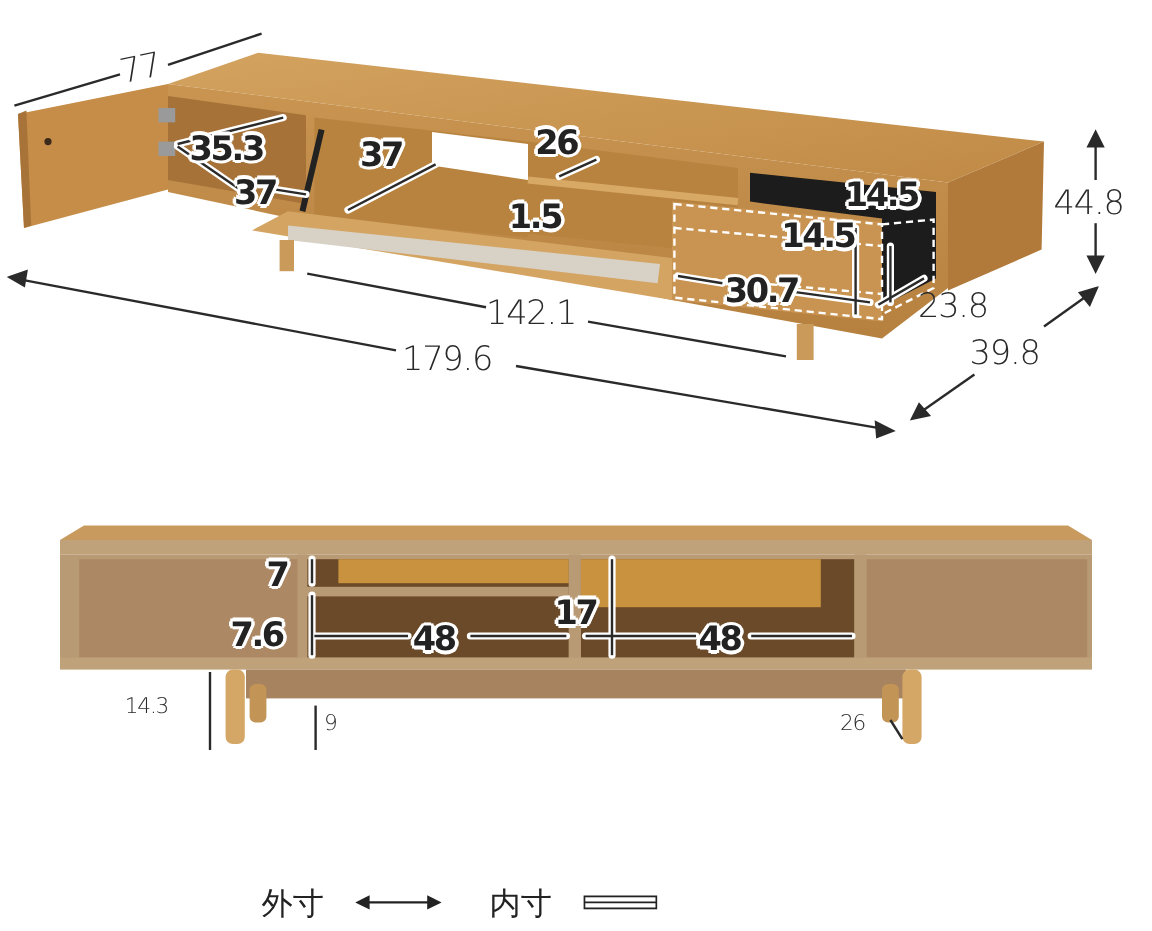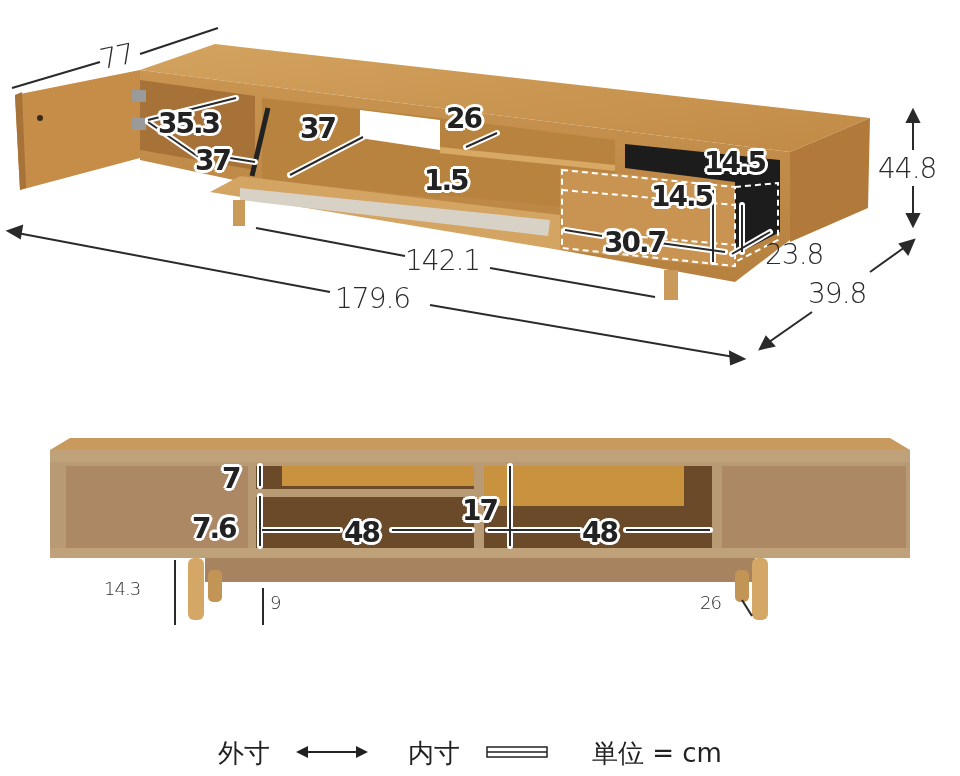--- a/index.html
+++ b/index.html
@@ -209,14 +209,13 @@
   <svg style="left:296px;top:8px;" width="72" height="20" viewBox="0 0 72 20">
     <line x1="6" y1="10" x2="66" y2="10" stroke="#222" stroke-width="2"></line>
     <polygon points="0,10 12,4 12,16" fill="#222"></polygon>
     <polygon points="72,10 60,4 60,16" fill="#222"></polygon>
   </svg>
   <span class="legend-item" style="left:408px;">内寸</span>
   <svg style="left:486px;top:10px;" width="62" height="16" viewBox="0 0 62 16">
     <rect x="1" y="3" width="60" height="10" fill="#fff" stroke="#222" stroke-width="1.5"></rect>
     <line x1="1" y1="8" x2="61" y2="8" stroke="#222" stroke-width="1.5"></line>
   </svg>
-  <span class="legend-item" style="left:592px;">単位 = cm</span>
 </div>
 
 </body></html>

